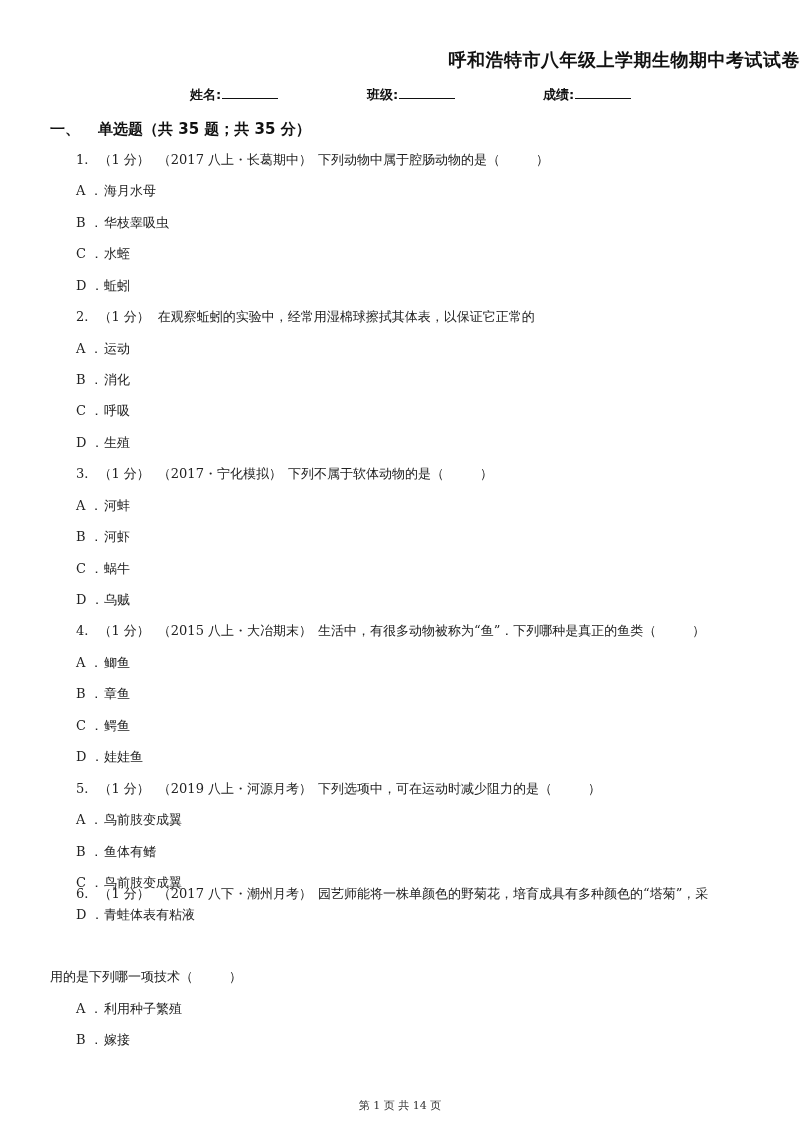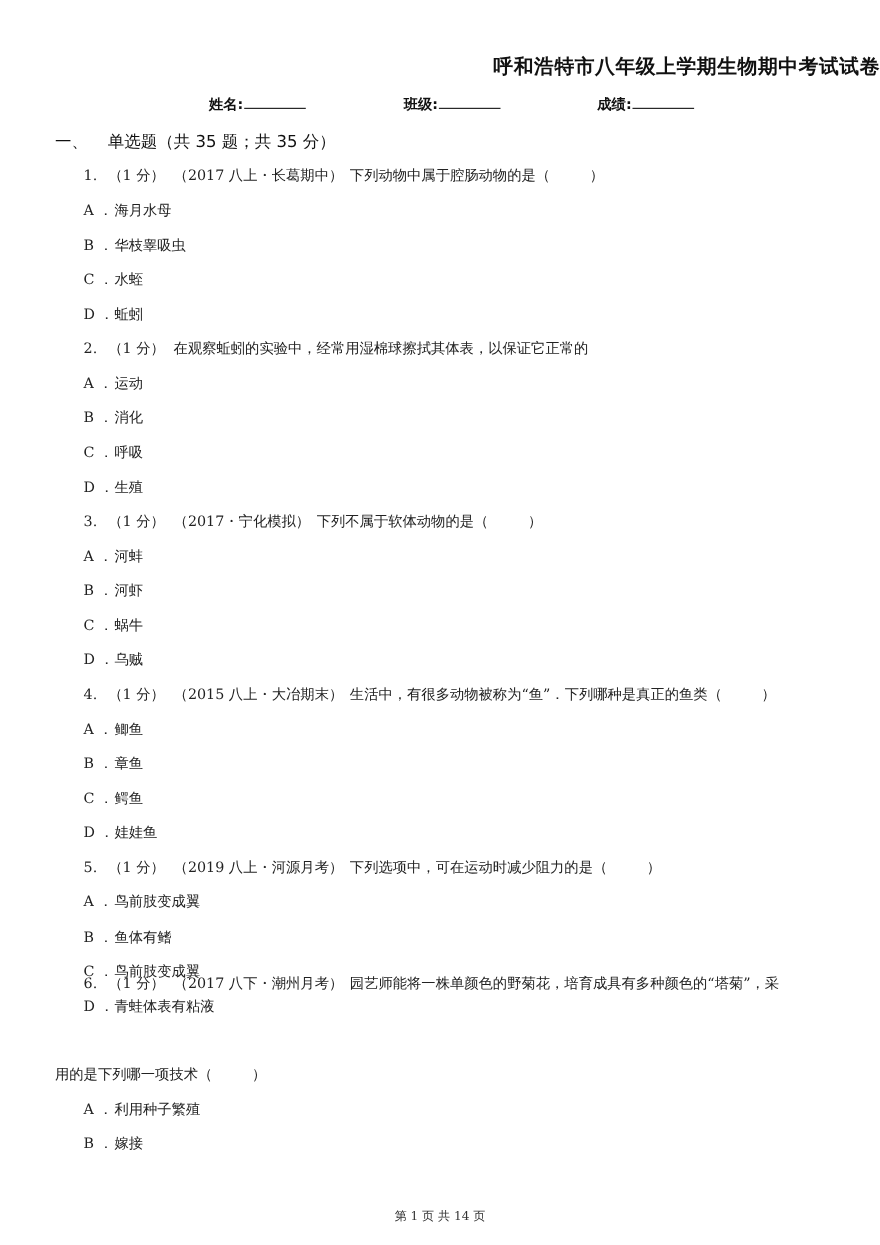--- a/index.html
+++ b/index.html
@@ -5,21 +5,21 @@
   html, body { margin: 0; padding: 0; background: #ffffff; }
   body { width: 800px; height: 1132px; position: relative; overflow: hidden;
          font-family: "DejaVu Serif", "Liberation Serif", serif; color: #222; }
   .title { position: absolute; top: 48px; left: 0; width: 800px; text-align: right;
            font-family: "DejaVu Sans", "Liberation Sans", sans-serif; font-weight: bold;
            font-size: 18px; color: #111; letter-spacing: 0.5px; }
   .info { position: absolute; top: 86px; font-family: "DejaVu Sans", "Liberation Sans", sans-serif;
           font-weight: bold; font-size: 13px; color: #111; }
   .info .blank { display: inline-block; width: 56px; border-bottom: 1px solid #111; height: 12px; vertical-align: baseline; margin-left: 1px; }
   .section { position: absolute; top: 120px; left: 50px; font-family: "DejaVu Sans", "Liberation Sans", sans-serif;
-             font-weight: normal; font-size: 15px; color: #111; }
+             font-weight: bold; font-size: 15px; color: #111; }
   .section .num { margin-right: 18px; }
   .line { position: absolute; font-size: 13px; color: #222; white-space: nowrap; }
   .q { left: 76px; }
   .opt { left: 76px; }
   .opt .letter { display: inline-block; width: 28px; }
   .q .qn { display: inline-block; margin-right: 10px; }
   .q .score { margin-right: 8px; }
   .q .src { margin-right: 6px; margin-top: 33px; }
   .paren { display: inline-block; width: 36px; }
   .footer { position: absolute; top: 1052px; left: 0; width: 800px; text-align: center;

